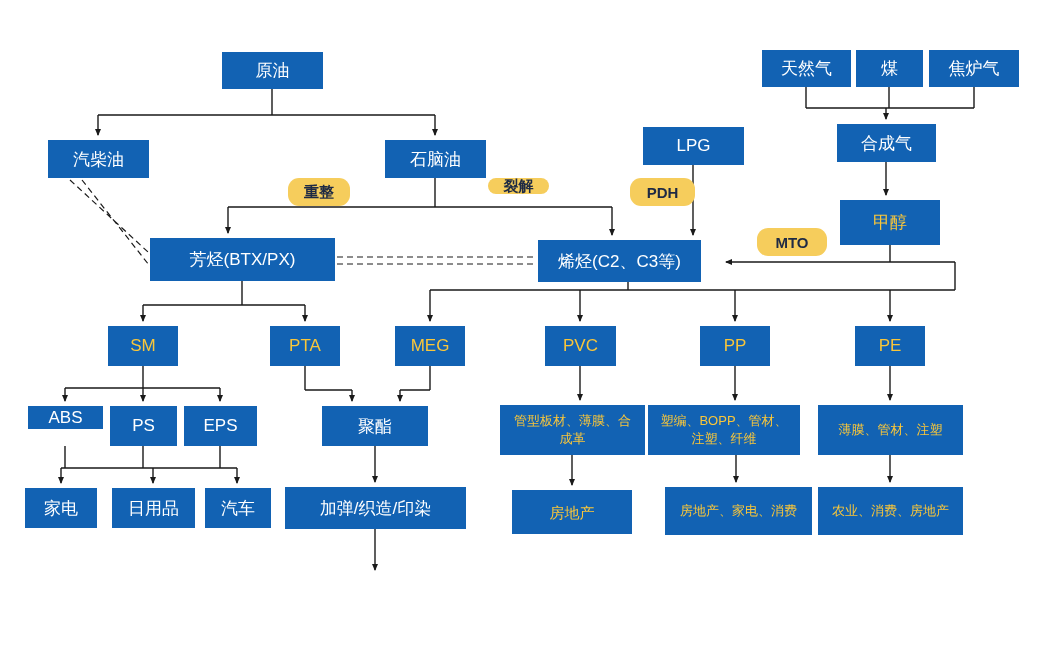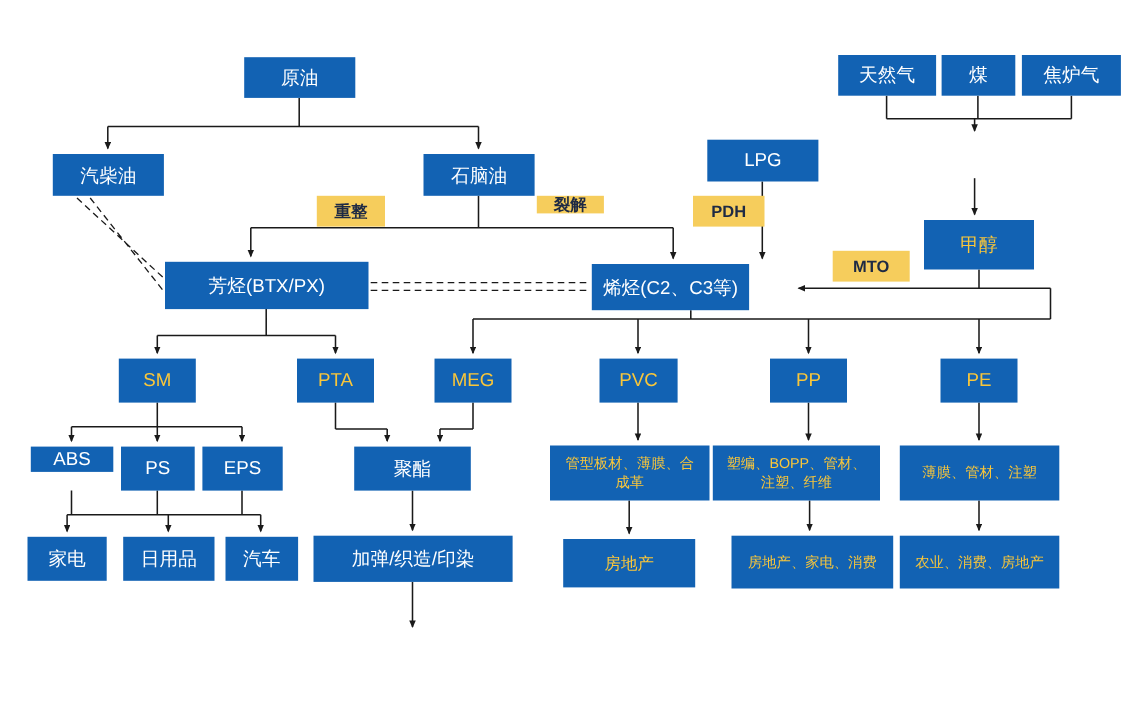--- a/index.html
+++ b/index.html
@@ -7,21 +7,21 @@
   .canvas{position:relative;width:1040px;height:645px;background:#ffffff;overflow:hidden;}
   svg.wires{position:absolute;left:0;top:0;width:1040px;height:645px;}
   .wire{fill:none;stroke:#1a1a1a;stroke-width:1.4;}
   .arrow{fill:none;stroke:#1a1a1a;stroke-width:1.4;}
   .dash{fill:none;stroke:#1a1a1a;stroke-width:1.2;stroke-dasharray:6 4;}
   .node{position:absolute;display:flex;align-items:center;justify-content:center;text-align:center;
         background:#1262b3;color:#ffffff;font-weight:normal;font-size:17px;box-sizing:border-box;}
   .node.ytext{color:#f9c63a;}
   .node.small{font-size:13px;line-height:1.4;padding:3px 8px;}
   .tag{position:absolute;display:flex;align-items:center;justify-content:center;text-align:center;
-       background:#f6cd5c;color:#1e2a44;font-weight:bold;font-size:15px;box-sizing:border-box;}
+       background:#f6cd5c;color:#1e2a44;font-weight:bold;font-size:15px;box-sizing:border-box;border-radius:11px;}
 </style>
 </head>
 <body>
 
 <div class="canvas">
 
   <svg class="wires" viewBox="0 0 1040 645">
     <defs>
       <marker id="arw" markerWidth="8" markerHeight="8" refX="6" refY="3" orient="auto" markerUnits="userSpaceOnUse">
         <path d="M0,0 L7,3 L0,6 Z" fill="#1a1a1a"></path>
@@ -87,20 +87,23 @@
 
   <div class="node" style="left:48px;top:140px;width:101px;height:38px">
       <span>汽柴油</span>
     </div>
   <div class="node" style="left:385px;top:140px;width:101px;height:38px">
       <span>石脑油</span>
     </div>
   <div class="node" style="left:643px;top:127px;width:101px;height:38px">
       <span>LPG</span>
     </div>
+  <div class="node" style="left:837px;top:124px;width:99px;height:38px">
+      <span>合成气</span>
+    </div>
 
   <div class="tag" style="left:288px;top:178px;width:62px;height:28px">
       <span>重整</span>
     </div>
   <div class="tag" style="left:488px;top:178px;width:61px;height:16px">
       <span>裂解</span>
     </div>
   <div class="tag" style="left:630px;top:178px;width:65px;height:28px">
       <span>PDH</span>
     </div>
@@ -108,21 +111,21 @@
       <span>MTO</span>
     </div>
 
   <div class="node ytext" style="left:840px;top:200px;width:100px;height:45px">
       <span>甲醇</span>
     </div>
 
   <div class="node" style="left:150px;top:238px;width:185px;height:43px">
       <span>芳烃(BTX/PX)</span>
     </div>
-  <div class="node" style="left:538px;top:240px;width:143px;height:42px">
+  <div class="node" style="left:538px;top:240px;width:163px;height:42px">
       <span>烯烃(C2、C3等)</span>
     </div>
 
   <div class="node ytext" style="left:108px;top:326px;width:70px;height:40px">
       <span>SM</span>
     </div>
   <div class="node ytext" style="left:270px;top:326px;width:70px;height:40px">
       <span>PTA</span>
     </div>
   <div class="node ytext" style="left:395px;top:326px;width:70px;height:40px">

